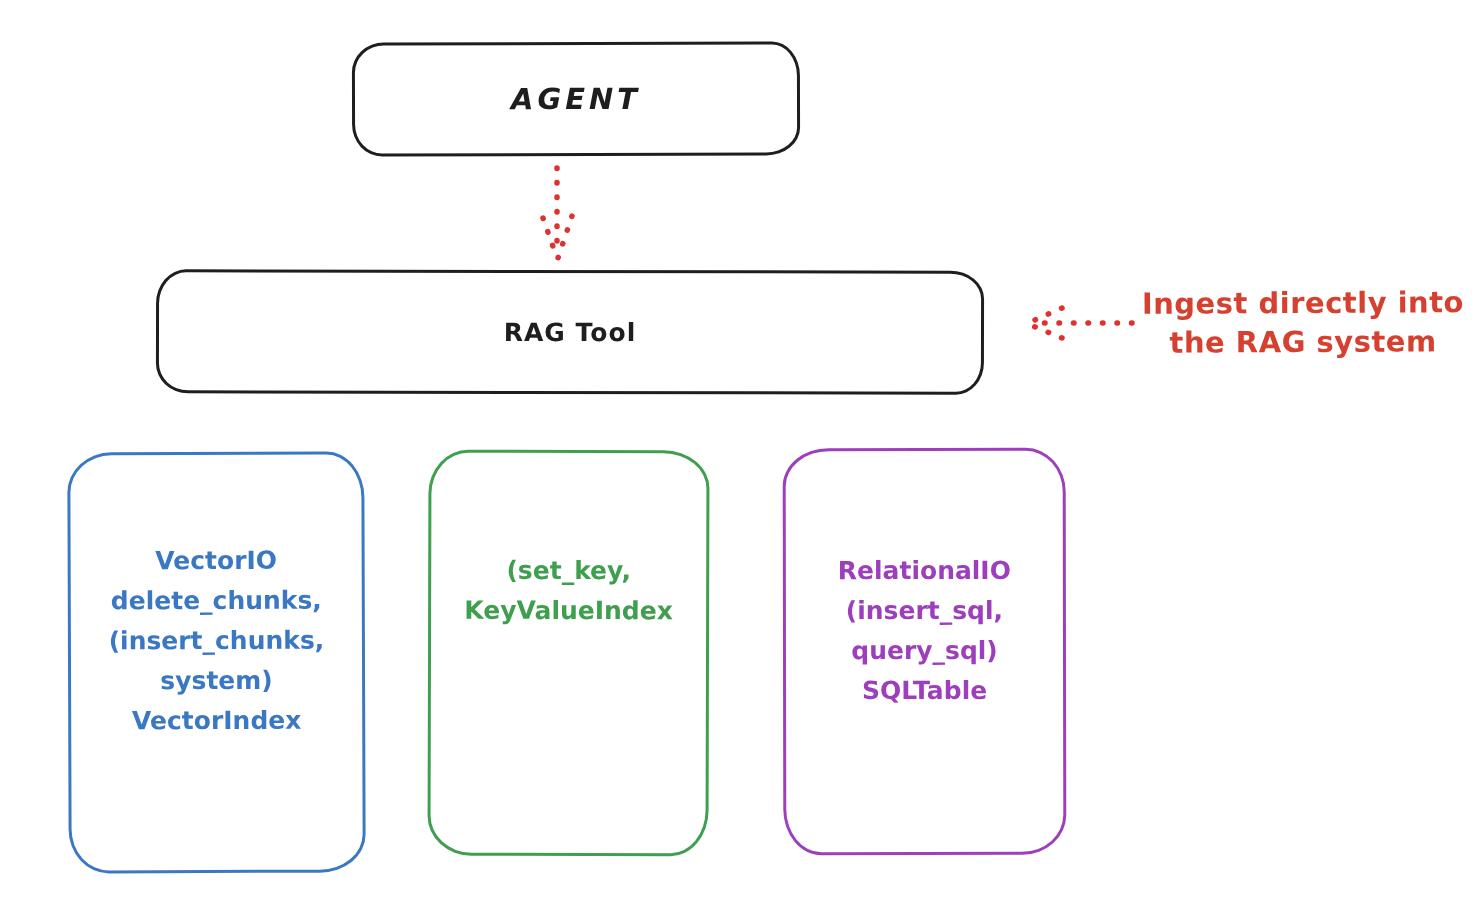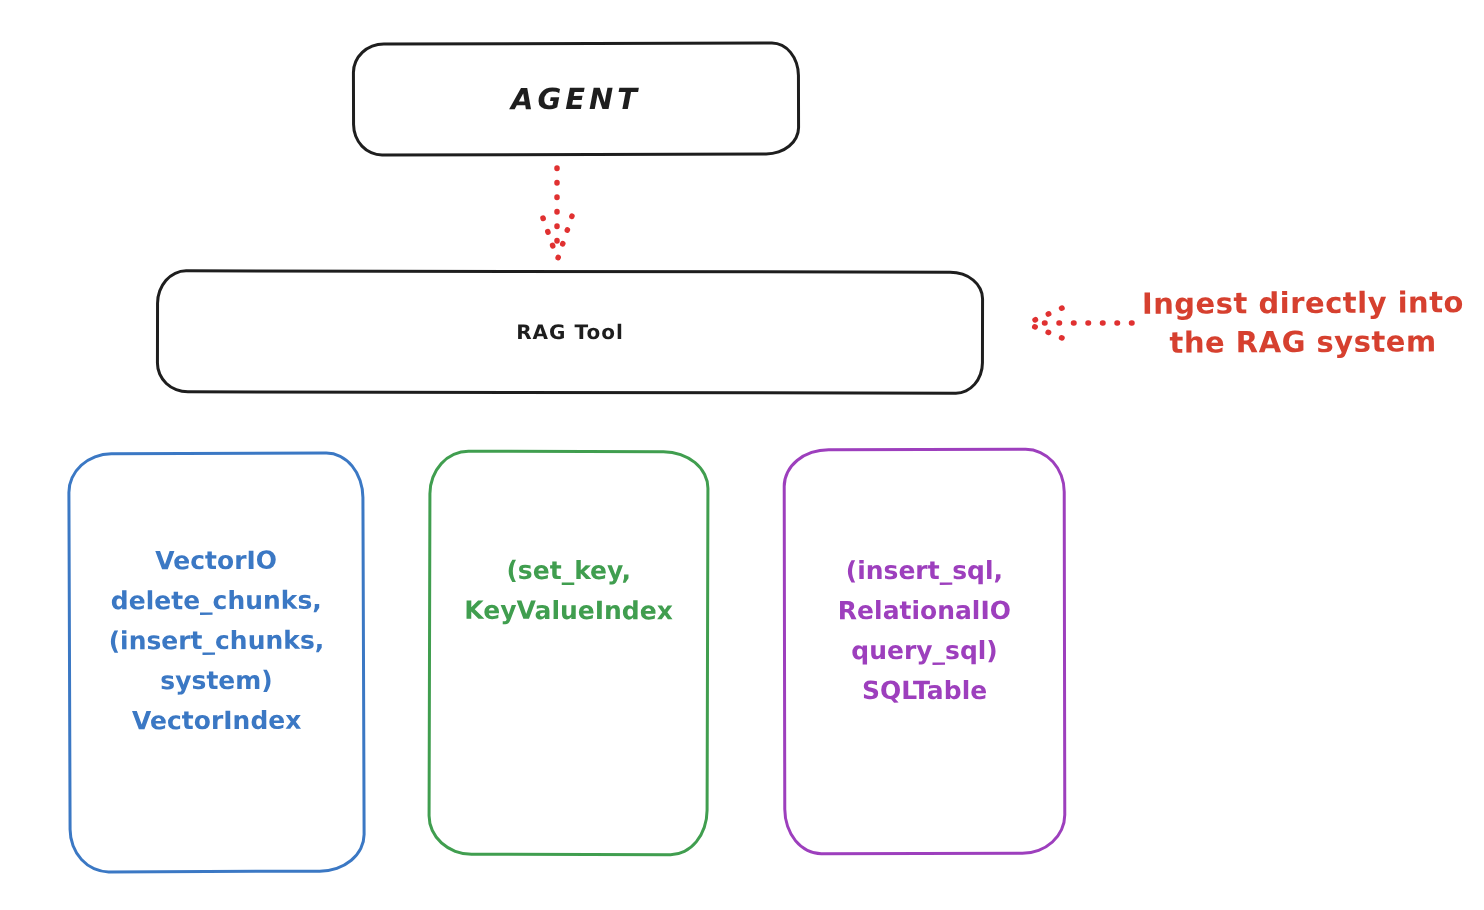--- a/index.html
+++ b/index.html
@@ -27,21 +27,21 @@
   .box-agent .label {
     font-size: 29px; font-weight: bold; font-style: italic;
     letter-spacing: 4px;
   }
   .box-ragtool {
     left: 156px; top: 270px; width: 828px; height: 124px;
     border-radius: 30px 34px 28px 32px / 34px 28px 32px 30px;
     transform: rotate(0.1deg);
   }
   .box-ragtool .label {
-    font-size: 20px; font-weight: 600; letter-spacing: 1px;
+    font-size: 25px; font-weight: 600; letter-spacing: 1px;
   }
 
   .backend-box {
     position: absolute;
     background: #ffffff;
     border-width: 3px; border-style: solid;
     display: flex; flex-direction: column; align-items: center;
     text-align: center;
     font-weight: 600;
     font-size: 25px; line-height: 40px;
@@ -125,19 +125,19 @@
     <div>system)</div>
     <div class="index-label">VectorIndex</div>
   </div>
 
   <div class="backend-box box-keyvalue">
     <div>(set_key,</div>
     <div class="index-label">KeyValueIndex</div>
   </div>
 
   <div class="backend-box box-relational">
+    <div>RelationalIO</div>
     <div>(insert_sql,</div>
-    <div>RelationalIO</div>
     <div>query_sql)</div>
     <div class="index-label">SQLTable</div>
   </div>
 
 </div>
 
 </body></html>

